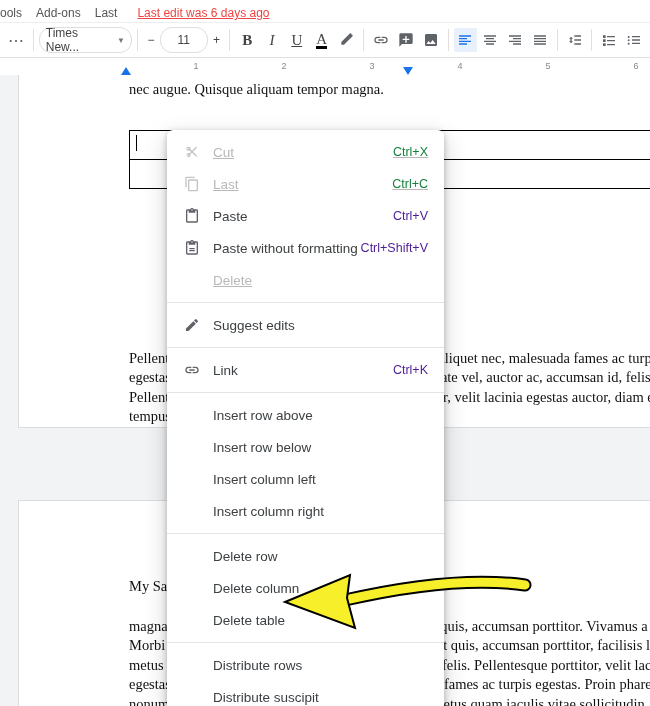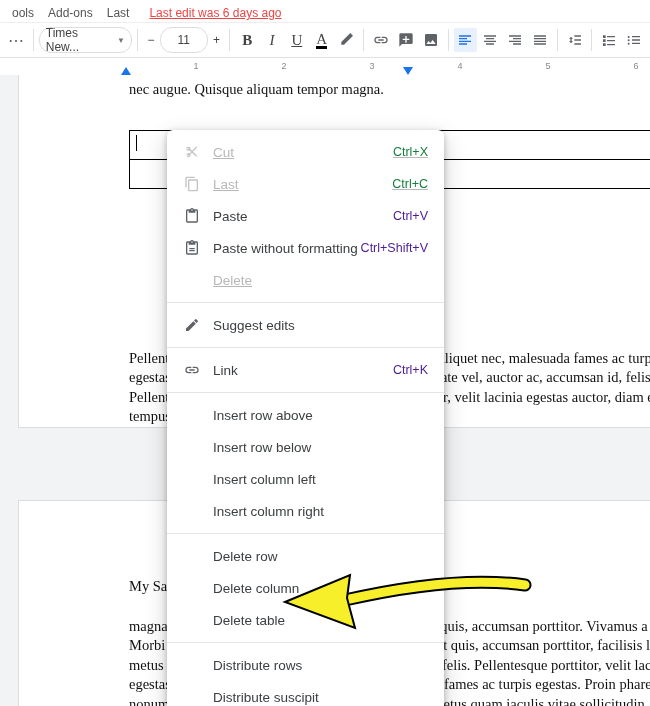--- a/index.html
+++ b/index.html
@@ -1,18 +1,18 @@
 <!DOCTYPE html>
 <html><head>
 <meta charset="utf-8">
 <style>
   html,body{margin:0;padding:0;font-family:Arial,Helvetica,sans-serif;background:#f1f3f4;}
   .wrap{width:650px;height:706px;overflow:hidden;position:relative;background:#fff;}
   
-  .menubar{height:18px;padding:4px 8px 0 12px;font-size:12px;color:#555;display:flex;gap:14px;align-items:center;border-bottom:1px solid #eee;}
+  .menubar{height:18px;padding:4px 8px 0 0;font-size:12px;color:#555;display:flex;gap:14px;align-items:center;border-bottom:1px solid #eee;}
   .menubar .edit{color:#ef4444;text-decoration:underline;margin-left:6px;}
   
   .toolbar{height:34px;border-bottom:1px solid #e0e0e0;display:flex;align-items:center;padding:0 4px;gap:1px;font-size:12px;color:#444;background:#fff;}
   .tbtn{width:24px;height:24px;display:flex;align-items:center;justify-content:center;border-radius:2px;cursor:pointer;}
   .sep{width:1px;height:22px;background:#e0e0e0;margin:0 4px;}
   .fontbox,.sizebox{height:24px;border:1px solid #ddd;border-radius:12px;display:flex;align-items:center;padding:0 6px;gap:6px;cursor:pointer;}
   .fontbox{width:80px;}
   .sizebox{width:34px;justify-content:center;}
   .dd{font-size:8px;color:#777;}
   .bold{font-weight:bold;font-family:"Times New Roman",serif;font-size:15px;}

